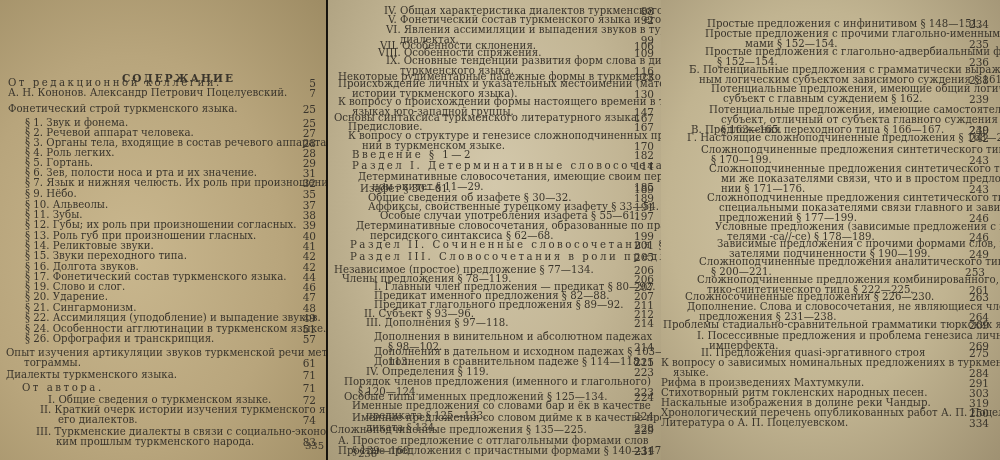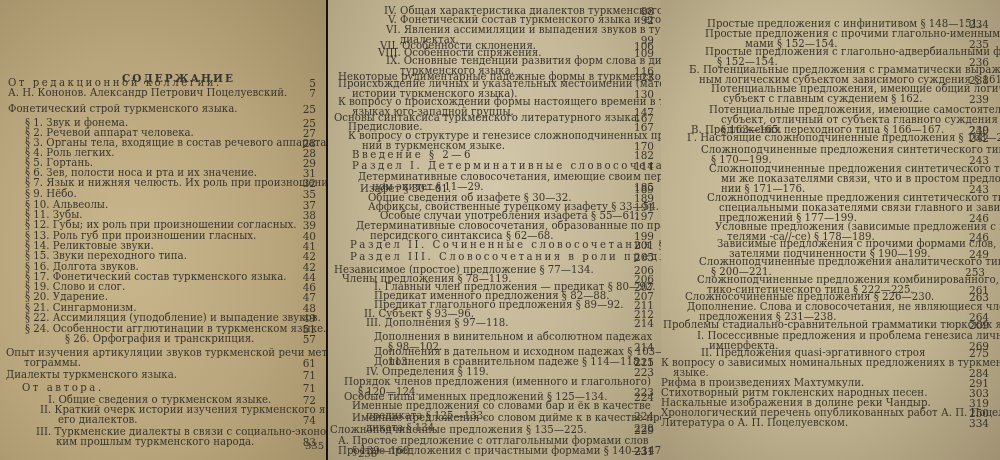--- a/index.html
+++ b/index.html
@@ -136,21 +136,21 @@
       <div class="pg" style="left: 288px; top: 303px;">48</div>
       <div class="entry" style="left: 25px; top: 313px;">
         <div class="txt" style="top: 0px; left: 0px;">§ 22. Ассимиляция (уподобление) и выпадение звуков.</div>
       </div>
       <div class="pg" style="left: 288px; top: 313px;">49</div>
       <div class="entry" style="left: 25px; top: 324px;">
         <div class="txt" style="top: 0px; left: 0px;">§ 24. Особенности агглютинации в туркменском языке.</div>
       </div>
       <div class="pg" style="left: 288px; top: 324px;">51</div>
       <div class="entry" style="left: 25px; top: 334px;">
-        <div class="txt" style="top: 0px; left: 0px; margin-left: 40px;">§ 26. Орфография и транскрипция.</div>
+        <div class="txt" style="top: 0px; left: 0px;">§ 26. Орфография и транскрипция.</div>
       </div>
       <div class="pg" style="left: 288px; top: 334px;">57</div>
       <div class="entry" style="left: 6px; top: 348px;">
         <div class="txt" style="top: 0px; left: 0px;">Опыт изучения артикуляции звуков туркменской речи методом пала-</div>
         <div class="txt" style="top: 10px; left: 18px;">тограммы.</div>
       </div>
       <div class="pg" style="left: 288px; top: 358px;">61</div>
       <div class="entry" style="left: 6px; top: 370px;">
         <div class="txt" style="top: 0px; left: 0px;">Диалекты туркменского языка.</div>
       </div>
@@ -227,21 +227,21 @@
       <div class="entry" style="left: 20px; top: 122px;">
         <div class="txt" style="top: 0px; left: 0px;">Предисловие.</div>
       </div>
       <div class="pg" style="left: 298px; top: 122px;">167</div>
       <div class="entry" style="left: 20px; top: 131px;">
         <div class="txt" style="top: 0px; left: 0px;">К вопросу о структуре и генезисе сложноподчиненных предложе-</div>
         <div class="txt" style="top: 10px; left: 14px;">ний в туркменском языке.</div>
       </div>
       <div class="pg" style="left: 298px; top: 141px;">170</div>
       <div class="entry" style="left: 24px; top: 150px;">
-        <div class="txt spaced" style="top: 0px; left: 0px;">Введение § 2—6</div>
+        <div class="txt spaced" style="top: 0px; left: 0px;">Введение § 1—2</div>
       </div>
       <div class="pg" style="left: 298px; top: 150px;">182</div>
       <div class="entry" style="left: 24px; top: 161px;">
         <div class="txt spaced" style="top: 0px; left: 0px;">Раздел I. Детерминативные словосочетания § 7—68</div>
       </div>
       <div class="pg" style="left: 298px; top: 161px;">114</div>
       <div class="entry" style="left: 30px; top: 172px;">
         <div class="txt" style="top: 0px; left: 0px;">Детерминативные словосочетания, имеющие своим первым чле-</div>
         <div class="txt" style="top: 10px; left: 14px;">ном эпитет § 11—29.</div>
       </div>

